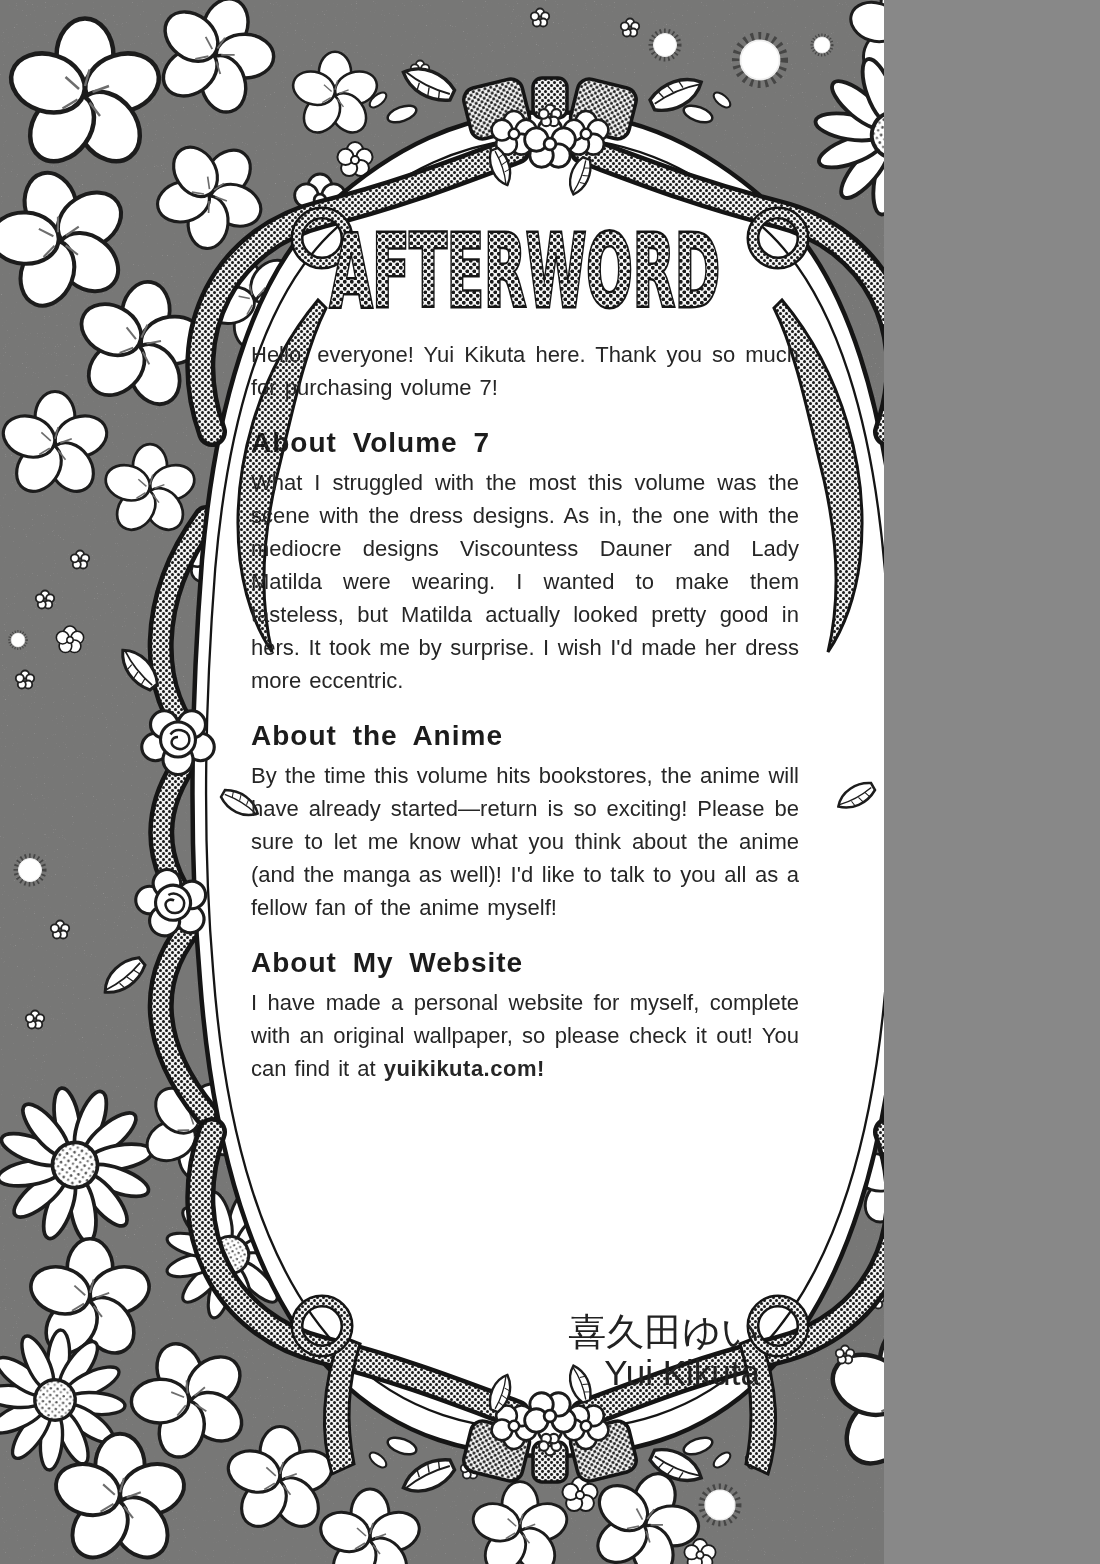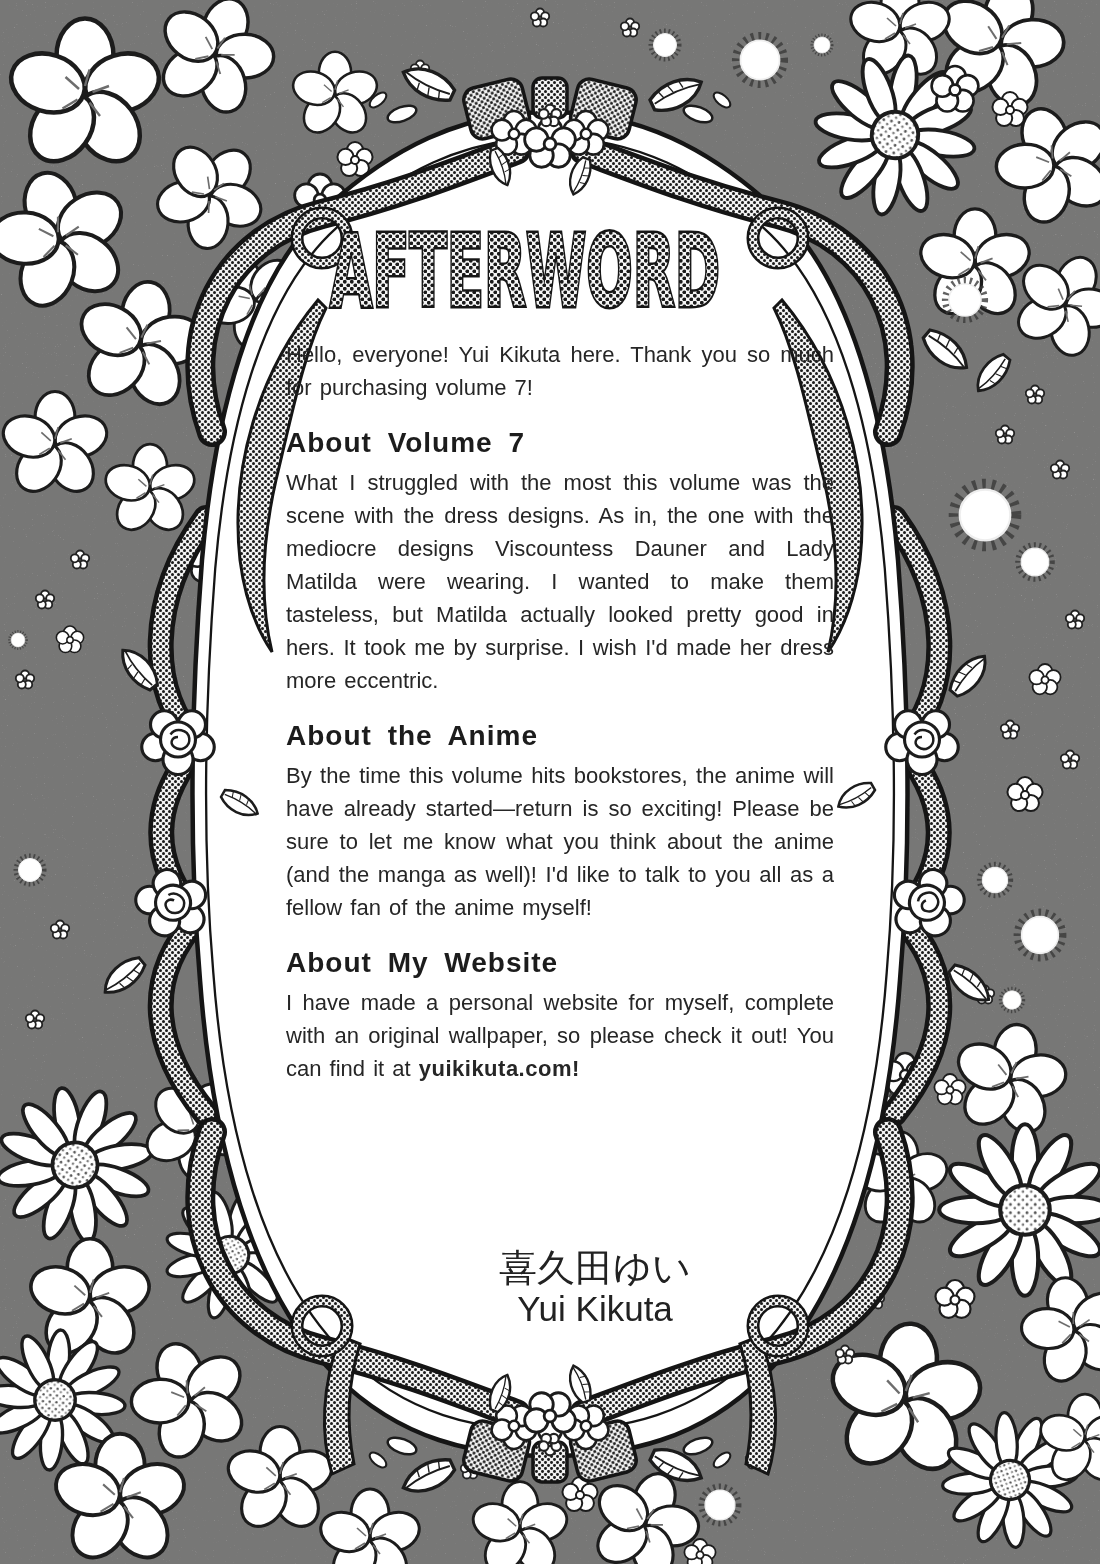--- a/index.html
+++ b/index.html
@@ -1,26 +1,26 @@
 <!DOCTYPE html>
 <html><head>
 <meta charset="utf-8">
 <style>
   html,body{margin:0;padding:0;background:#888;}
-  .page{position:relative;width:1100px;height:1564px;overflow:hidden;background:#c2c1c0;
+  .page{position:relative;width:884px;height:1564px;overflow:hidden;background:#c2c1c0;
         font-family:"Liberation Sans",sans-serif;}
   .art{position:absolute;left:0;top:0;z-index:1;}
-  .content{position:absolute;left:286px;top:338px;width:548px;z-index:2;color:#262626;}
+  .content{position:absolute;left:251px;top:338px;width:548px;z-index:2;color:#262626;}
   .content p{margin:0;font-size:22px;line-height:33px;text-align:justify;word-spacing:2px;}
   .content p.intro{margin-bottom:21px;}
   .content h2{margin:22px 0 6px 0;font-size:28px;line-height:34px;font-weight:bold;
               letter-spacing:1px;word-spacing:7px;color:#1c1c1c;}
   .content .website strong{font-weight:bold;letter-spacing:0.5px;}
-  .signature{position:absolute;left:430px;top:1244px;width:330px;z-index:2;
-             text-align:center;color:#222;}
+  .signature{position:absolute;left:430px;top:1308px;width:330px;z-index:2;
+             text-align:right;color:#222;}
   .sig-jp{font-size:38px;line-height:48px;font-family:"DejaVu Sans",sans-serif;}
   .sig-en{font-size:35px;line-height:34px;}
 </style>
 </head>
 <body>
 
 <div class="page">
 
 <svg class="art" width="1100" height="1564" viewBox="0 0 1100 1564" xmlns="http://www.w3.org/2000/svg">
   <defs>

